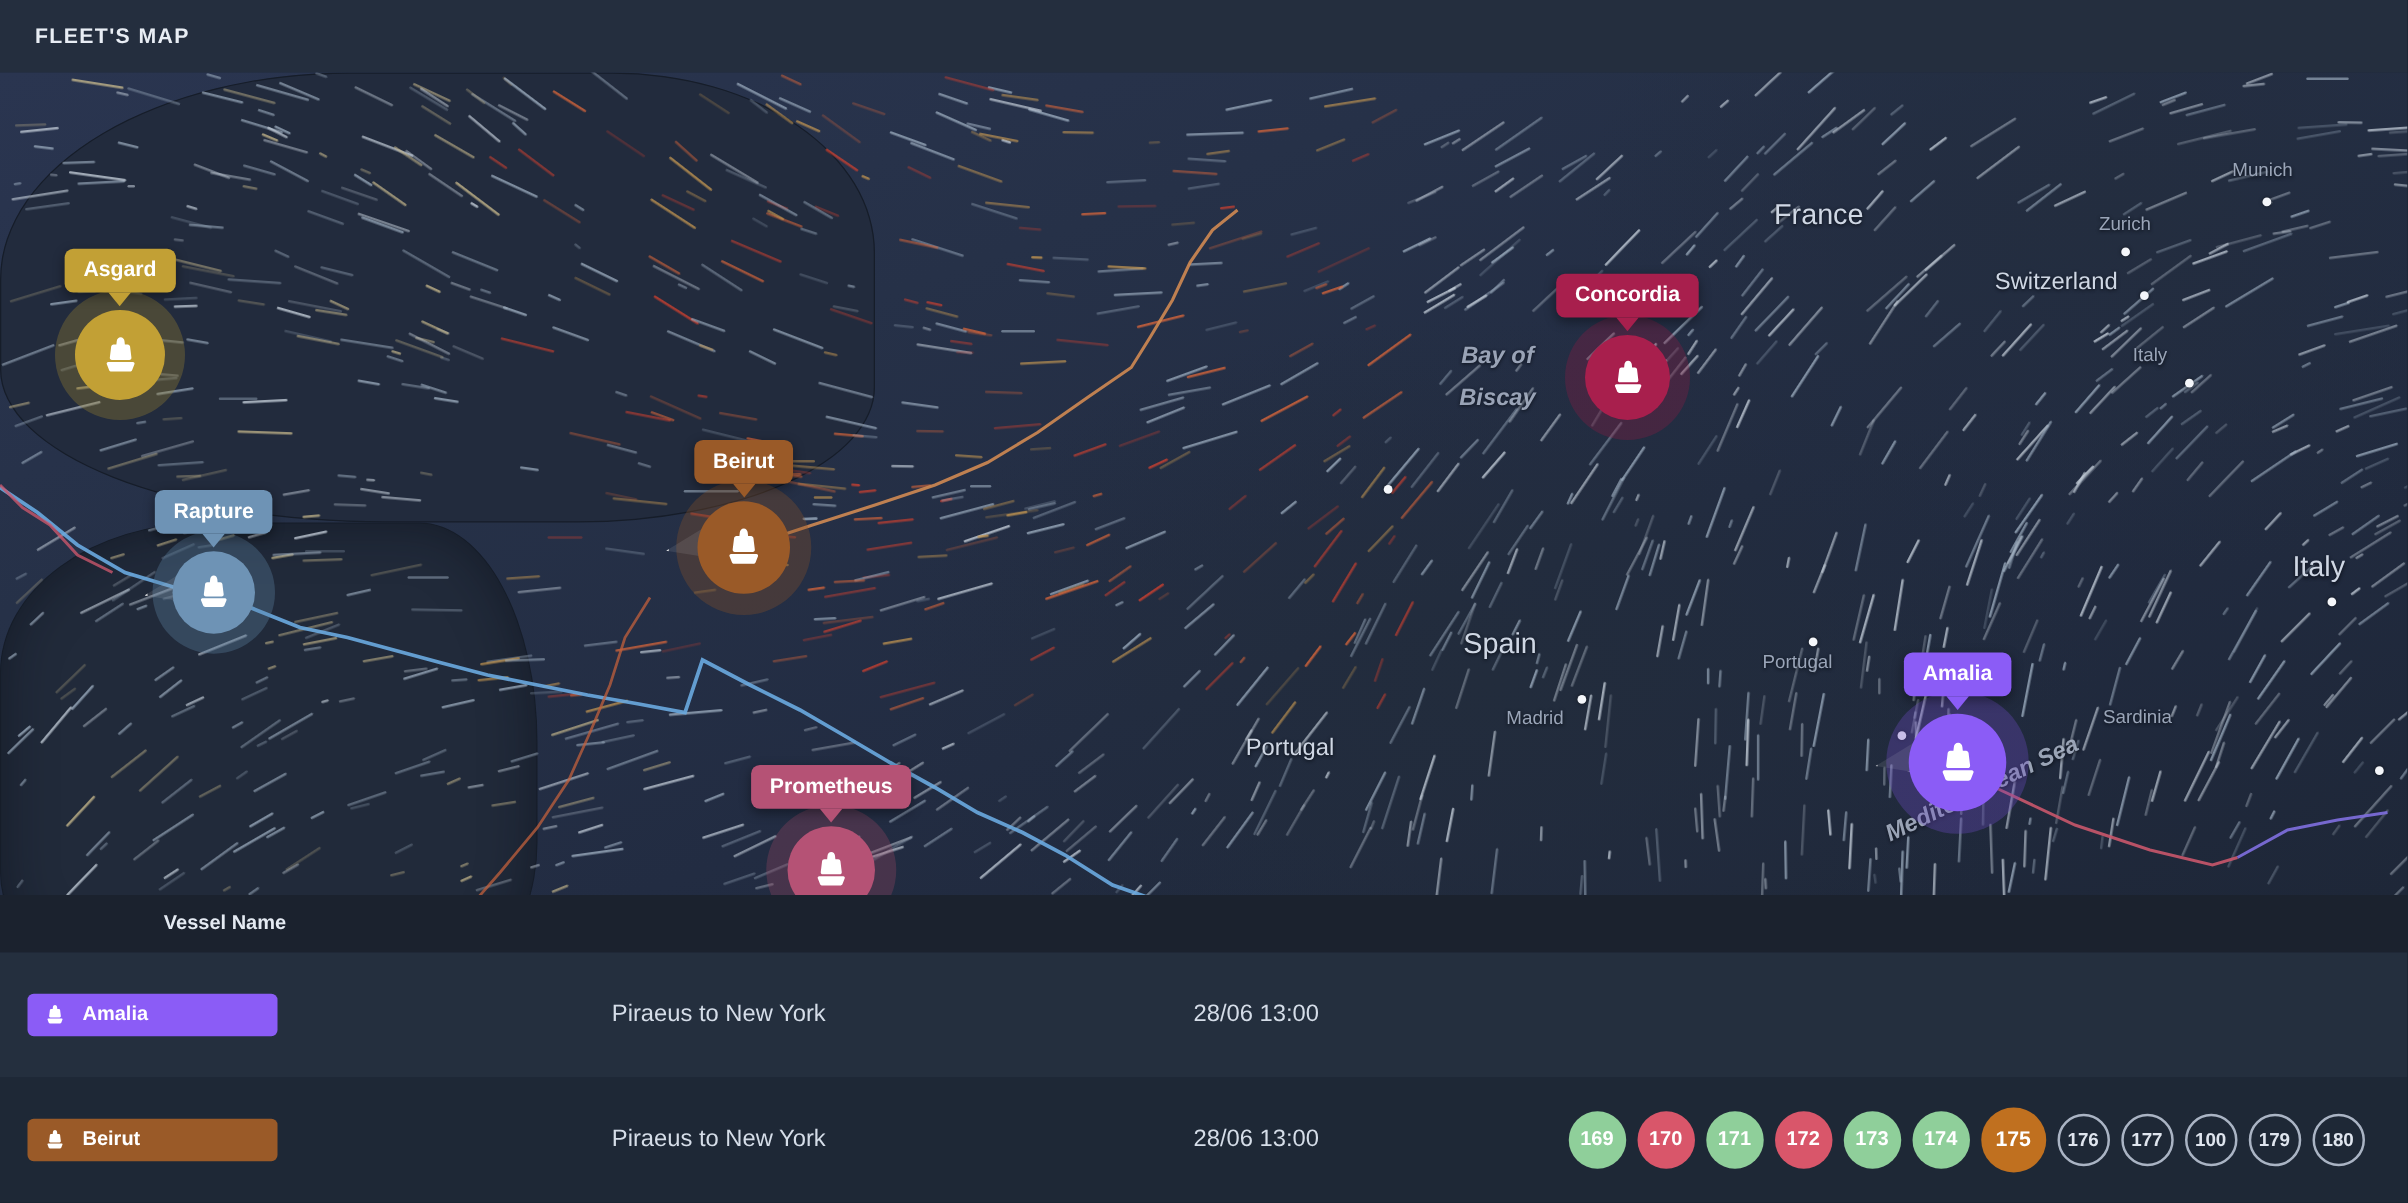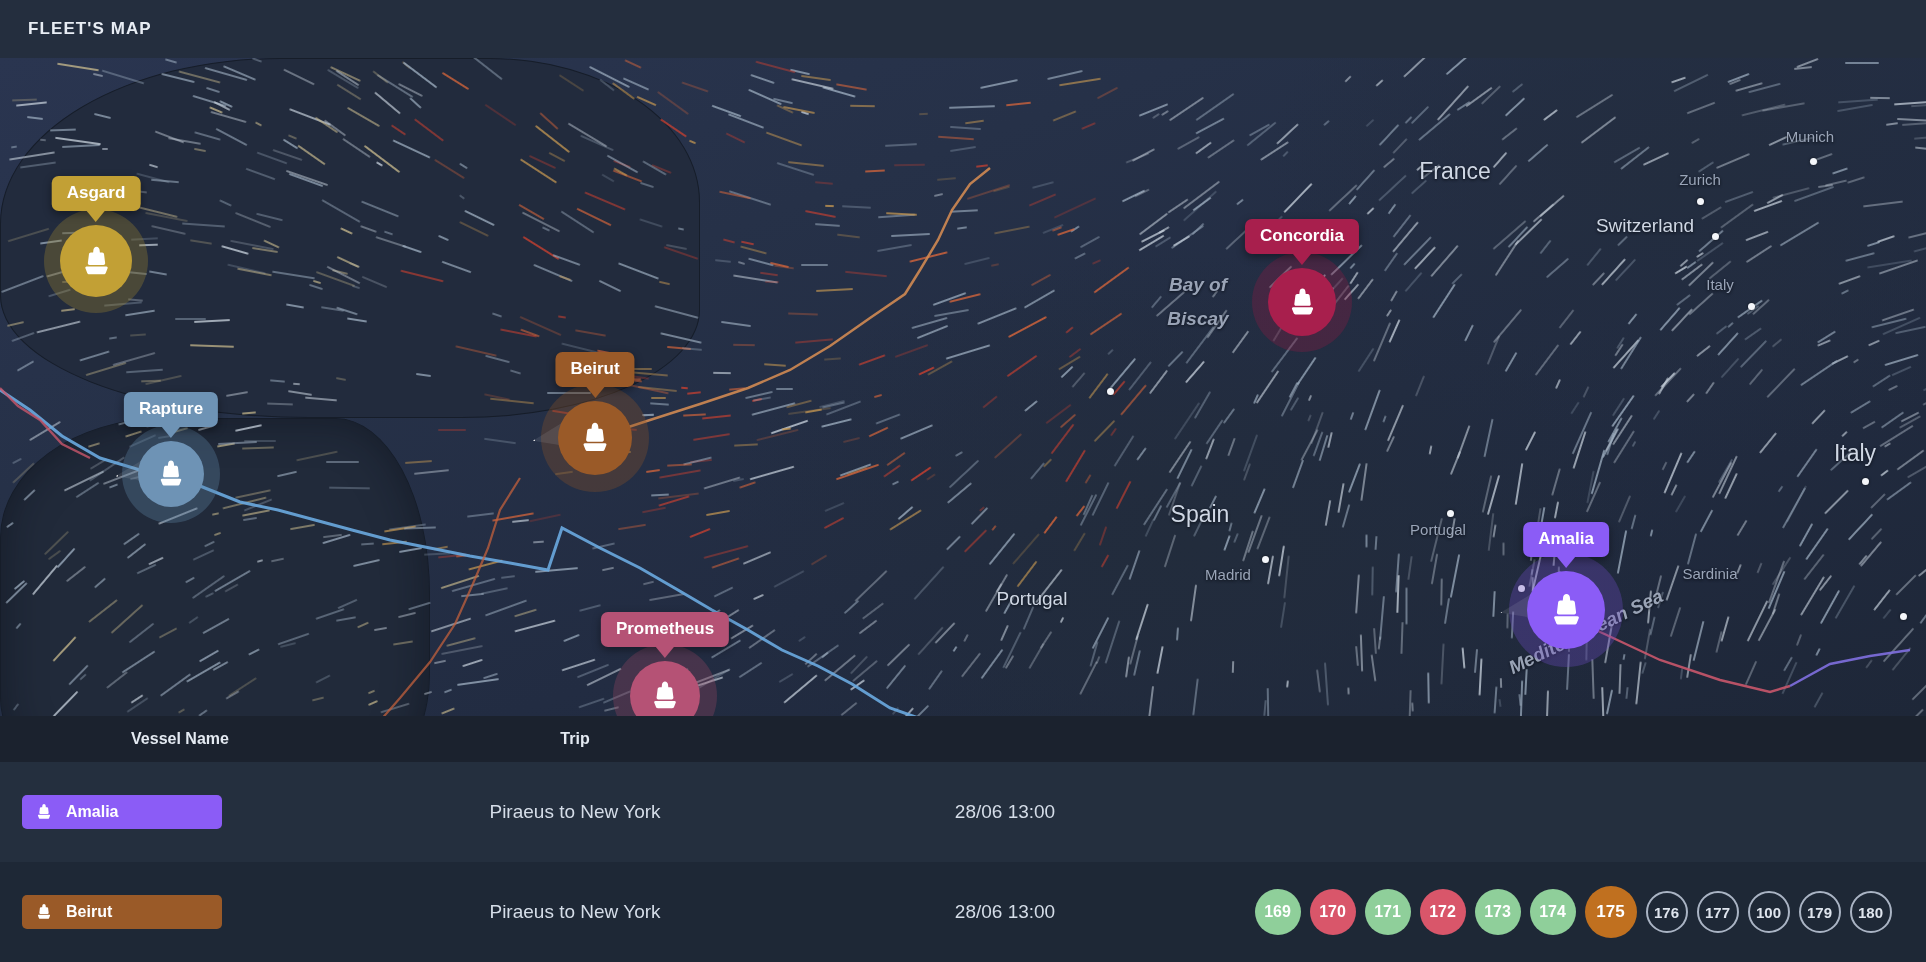--- a/index.html
+++ b/index.html
@@ -1298,21 +1298,21 @@
       <div class="map-label lbl-city" style="left:1810px;top:70px;transform:translateX(-50%);">Munich</div>
       <div class="map-label lbl-city" style="left:1720px;top:218px;transform:translateX(-50%);">Italy</div>
       <div class="map-label lbl-city" style="left:1228px;top:508px;transform:translateX(-50%);">Madrid</div>
       <div class="map-label lbl-city" style="left:1438px;top:463px;transform:translateX(-50%);">Portugal</div>
       <div class="map-label lbl-city" style="left:1710px;top:507px;transform:translateX(-50%);">Sardinia</div>
       <div class="map-label lbl-sea" style="left:1198px;top:216px;transform:translateX(-50%);">Bay of</div>
       <div class="map-label lbl-sea" style="left:1198px;top:250px;transform:translateX(-50%);">Biscay</div>
       <div class="map-label lbl-sea" style="left:1510px;top:600px;transform:rotate(-26deg);transform-origin:left center;transform:rotate(-26deg);">Mediterranean Sea</div>
     </div>
   <div id="vessels">
-      <div class="vessel" style="left:96px;top:203px">
+      <div class="vessel" style="left:96px;top:226px">
         <div class="halo" style="width:104px;height:104px;background:#9f8530"></div>
         <div class="puck" style="width:72px;height:72px;background:#c2a035">
           <svg class="ship-glyph" width="37" height="37" viewBox="0 0 24 24" fill="#fff">
             <path d="M12 2.4c-1.1 0-1.9.9-2.0 2.0L9.8 6.2H8.3c-.6 0-1.1.5-1.2 1.1L6.4 13.0c-.1.7.4 1.3 1.1 1.3h9c.7 0 1.2-.6 1.1-1.3l-.7-5.7c-.1-.6-.6-1.1-1.2-1.1h-1.5l-.2-1.8C13.9 3.3 13.1 2.4 12 2.4z"></path>
             <path d="M5.6 15.3h12.8c.6 0 1 .6.8 1.1l-1.2 3.0c-.2.5-.7.8-1.2.8H7.2c-.5 0-1-.3-1.2-.8l-1.2-3.0c-.2-.5.2-1.1.8-1.1z"></path>
           </svg>
         </div>
         <div class="tag" style="background: rgb(194, 160, 53); --c: #c2a035;">Asgard<style></style></div>
       </div>
       <div class="vessel" style="left:171px;top:416px">
@@ -1367,21 +1367,20 @@
           </svg>
         </div>
         <div class="tag" style="background: rgb(139, 92, 246); --c: #8b5cf6;">Amalia<style></style></div>
       </div>
     </div>
 </div>
 
 <div class="table">
   <div class="thead">
     <div class="c-vessel th" style="text-align:center;padding-left:0">Vessel Name</div>
-    <div class="c-trip th">Trip</div>
   </div>
   <div id="table-body">
       <div class="trow alt">
         <div class="c-vessel"><span class="chip" style="background:#8b5cf6">
             <svg class="ship-glyph" width="20" height="20" viewBox="0 0 24 24" fill="#fff">
               <path d="M12 2.4c-1.1 0-1.9.9-2.0 2.0L9.8 6.2H8.3c-.6 0-1.1.5-1.2 1.1L6.4 13.0c-.1.7.4 1.3 1.1 1.3h9c.7 0 1.2-.6 1.1-1.3l-.7-5.7c-.1-.6-.6-1.1-1.2-1.1h-1.5l-.2-1.8C13.9 3.3 13.1 2.4 12 2.4z"></path>
               <path d="M5.6 15.3h12.8c.6 0 1 .6.8 1.1l-1.2 3.0c-.2.5-.7.8-1.2.8H7.2c-.5 0-1-.3-1.2-.8l-1.2-3.0c-.2-.5.2-1.1.8-1.1z"></path>
             </svg>
             <span class="chip-name">Amalia</span>
           </span></div>

